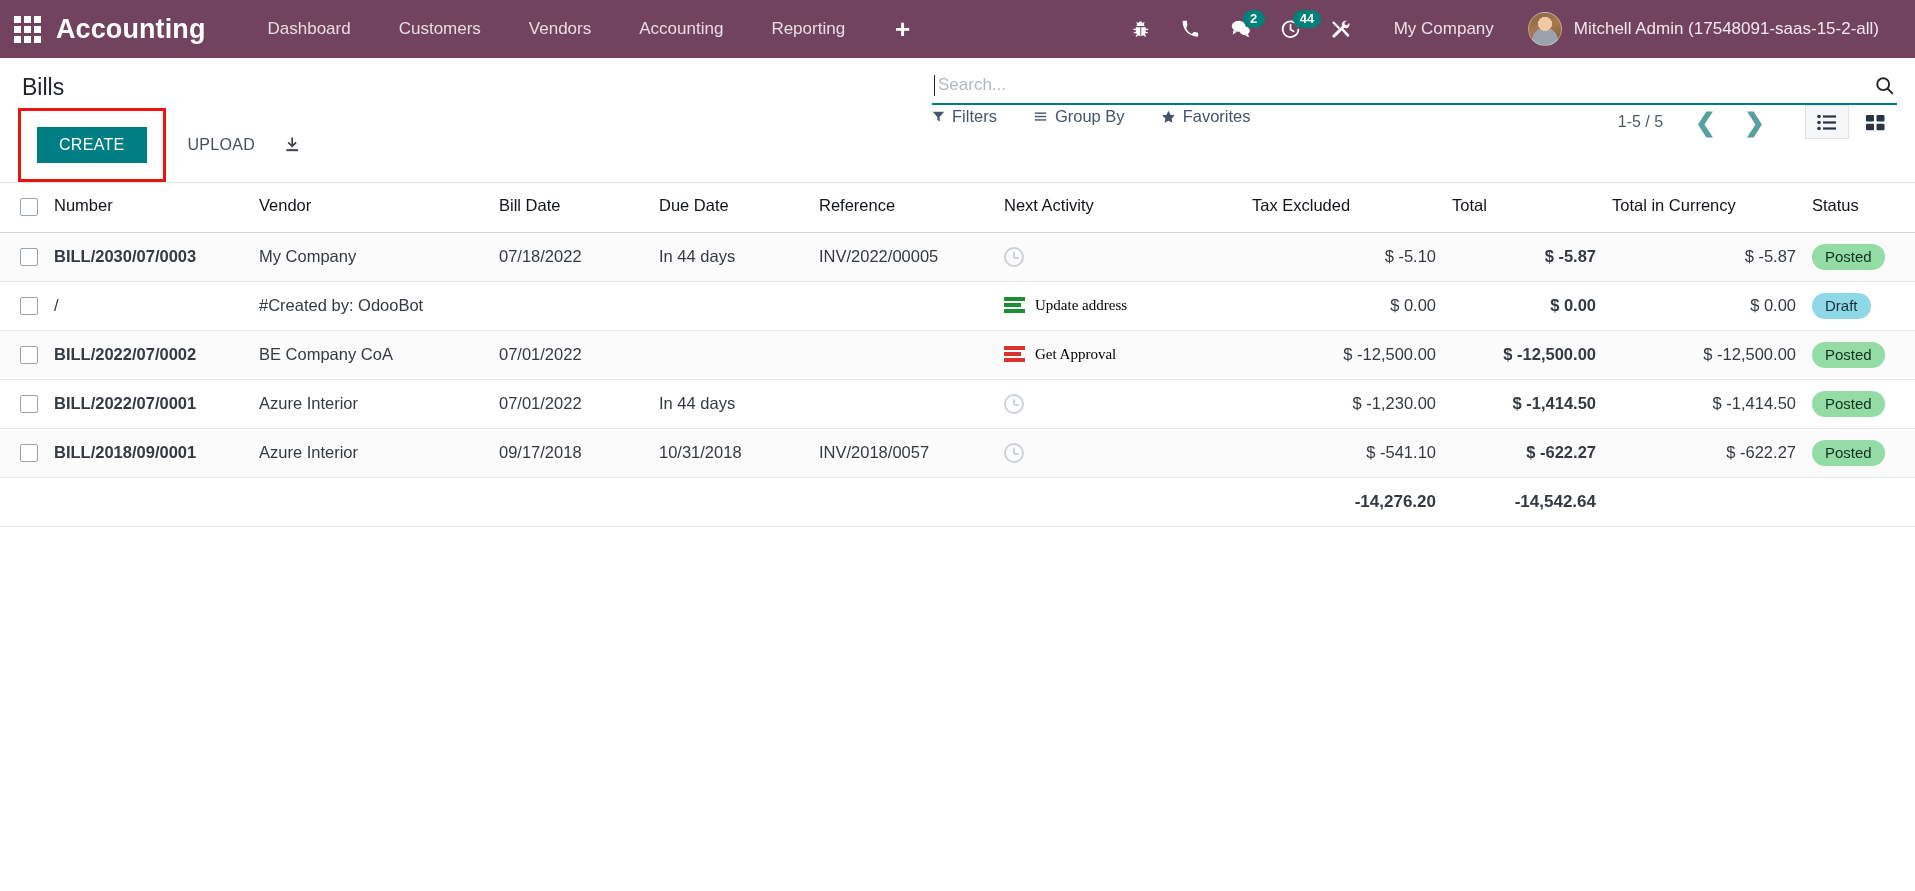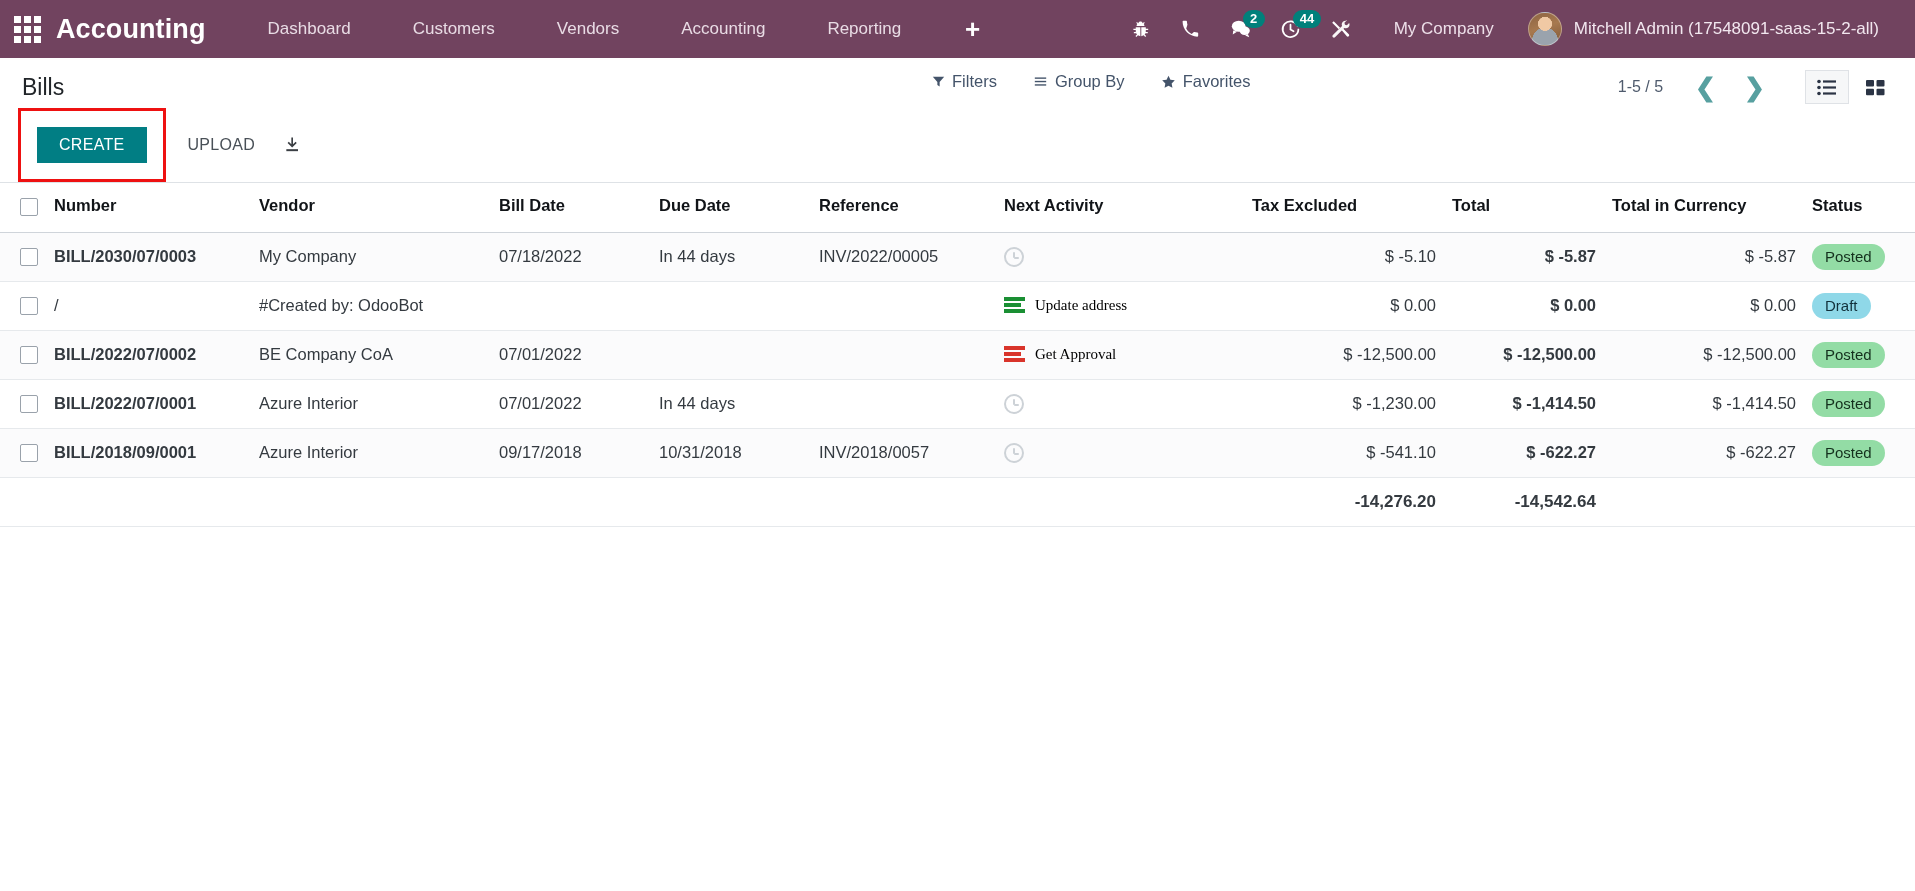--- a/index.html
+++ b/index.html
@@ -35,21 +35,21 @@
   }
   .apps-grid i { background: #ffffff; display: block; width: 7px; height: 7px; }
   .brand {
     font-size: 27px;
     font-weight: 700;
     color: #ffffff;
     letter-spacing: .1px;
     margin-right: 38px;
     cursor: pointer;
   }
-  .navmenu { display: flex; align-items: center; gap: 14px; }
+  .navmenu { display: flex; align-items: center; gap: 0; }
   .navmenu a {
     color: #e9dce5;
     font-size: 17px;
     text-decoration: none;
     padding: 8px 24px;
     cursor: pointer;
   }
   .nav-plus {
     color: #ffffff; font-size: 26px; font-weight: 600;
     padding: 0 26px; cursor: pointer; line-height: 1;
@@ -194,21 +194,21 @@
   
   .table-wrap { background:#fff; }
   table.list {
     width: 100%;
     border-collapse: collapse;
     table-layout: fixed;
     font-size: 16.5px;
   }
   table.list thead th {
     text-align: left;
-    font-weight: 700;
+    font-weight: 400;
     color: #111418;
     padding: 13px 8px 16px 8px;
     border-bottom: 1px solid #cfd4da;
     white-space: nowrap;
     font-size: 16.5px;
     cursor: pointer;
     background: #fff;
   }
   table.list tbody td {
     padding: 11px 8px;
@@ -377,20 +377,30 @@
           <span class="icon-download">
             <svg width="20" height="20" viewBox="0 0 24 24" fill="#3b3f44">
               <path d="M12 3v8.2l3.1-3.1 1.4 1.4L11 15l-5.5-5.5 1.4-1.4L10 11.2V3z"></path>
               <path d="M4 17h14v2.4H4z"></path>
             </svg>
           </span>
         </div>
       </div>
 
       <div class="cp-right">
+        <div class="searchbar">
+          <span class="search-caret"></span>
+          <input class="search-input" type="text" placeholder="Search..." style="">
+          <span class="search-go">
+            <svg width="21" height="21" viewBox="0 0 24 24" fill="none" stroke="#21262b" stroke-width="2.2">
+              <circle cx="10.5" cy="10.5" r="6.8"></circle>
+              <path d="M15.6 15.6 21 21" stroke-linecap="round"></path>
+            </svg>
+          </span>
+        </div>
 
         <div class="filters-row">
           <div class="filter-btn">
             <svg width="13" height="13" viewBox="0 0 16 16" fill="#44546a">
               <path d="M1 2h14L9.4 8.6V14L6.6 12.3V8.6z"></path>
             </svg>
             <span>Filters</span>
           </div>
           <div class="filter-btn">
             <svg width="15" height="13" viewBox="0 0 16 16" fill="#44546a">

